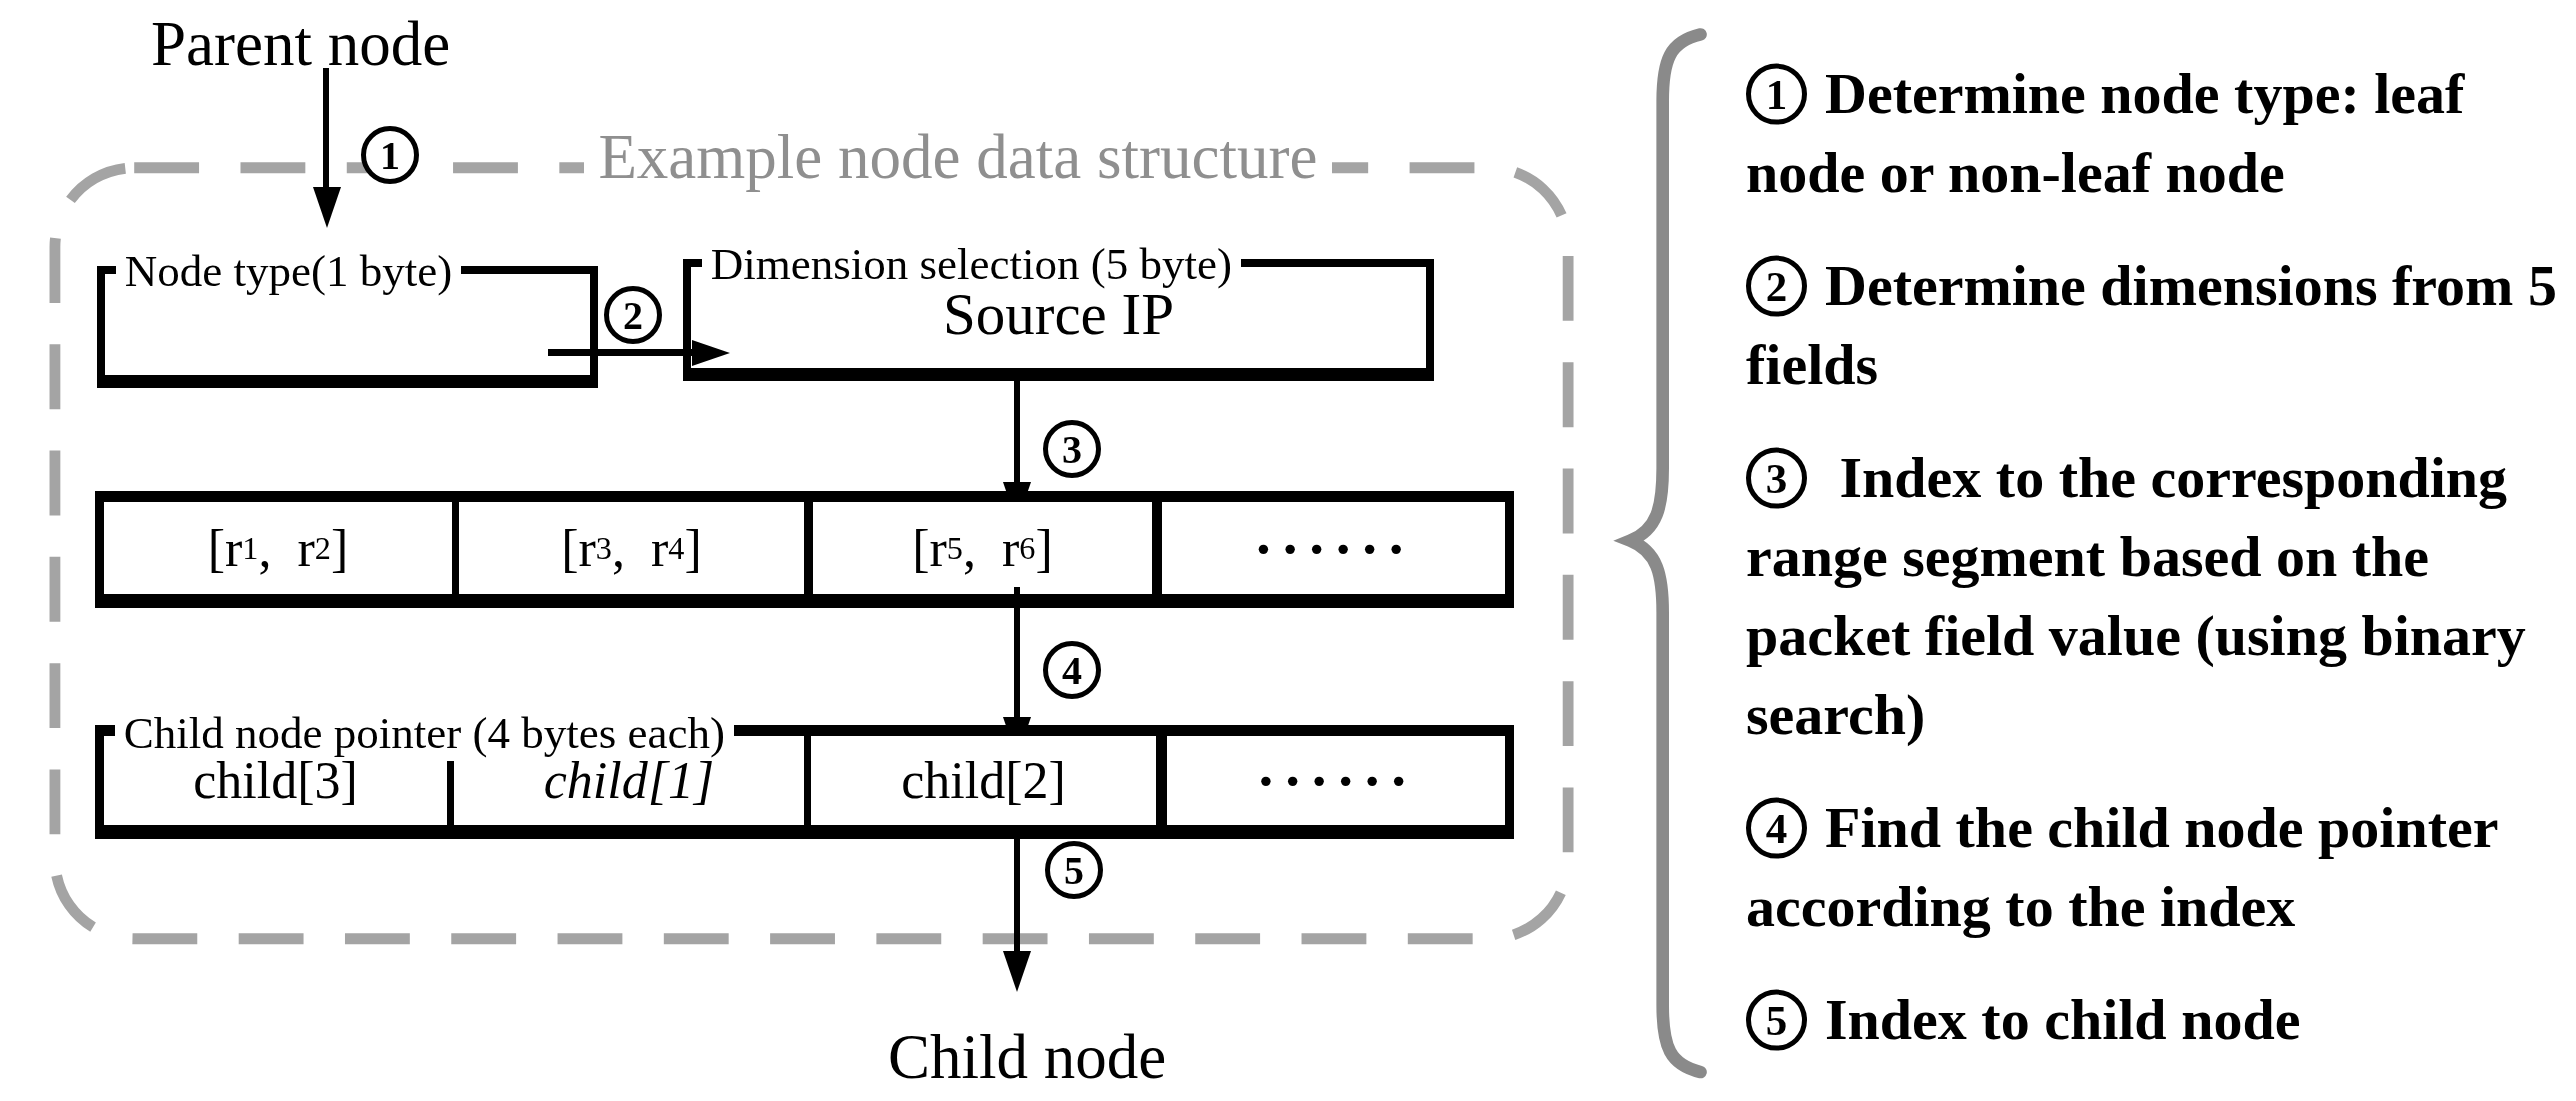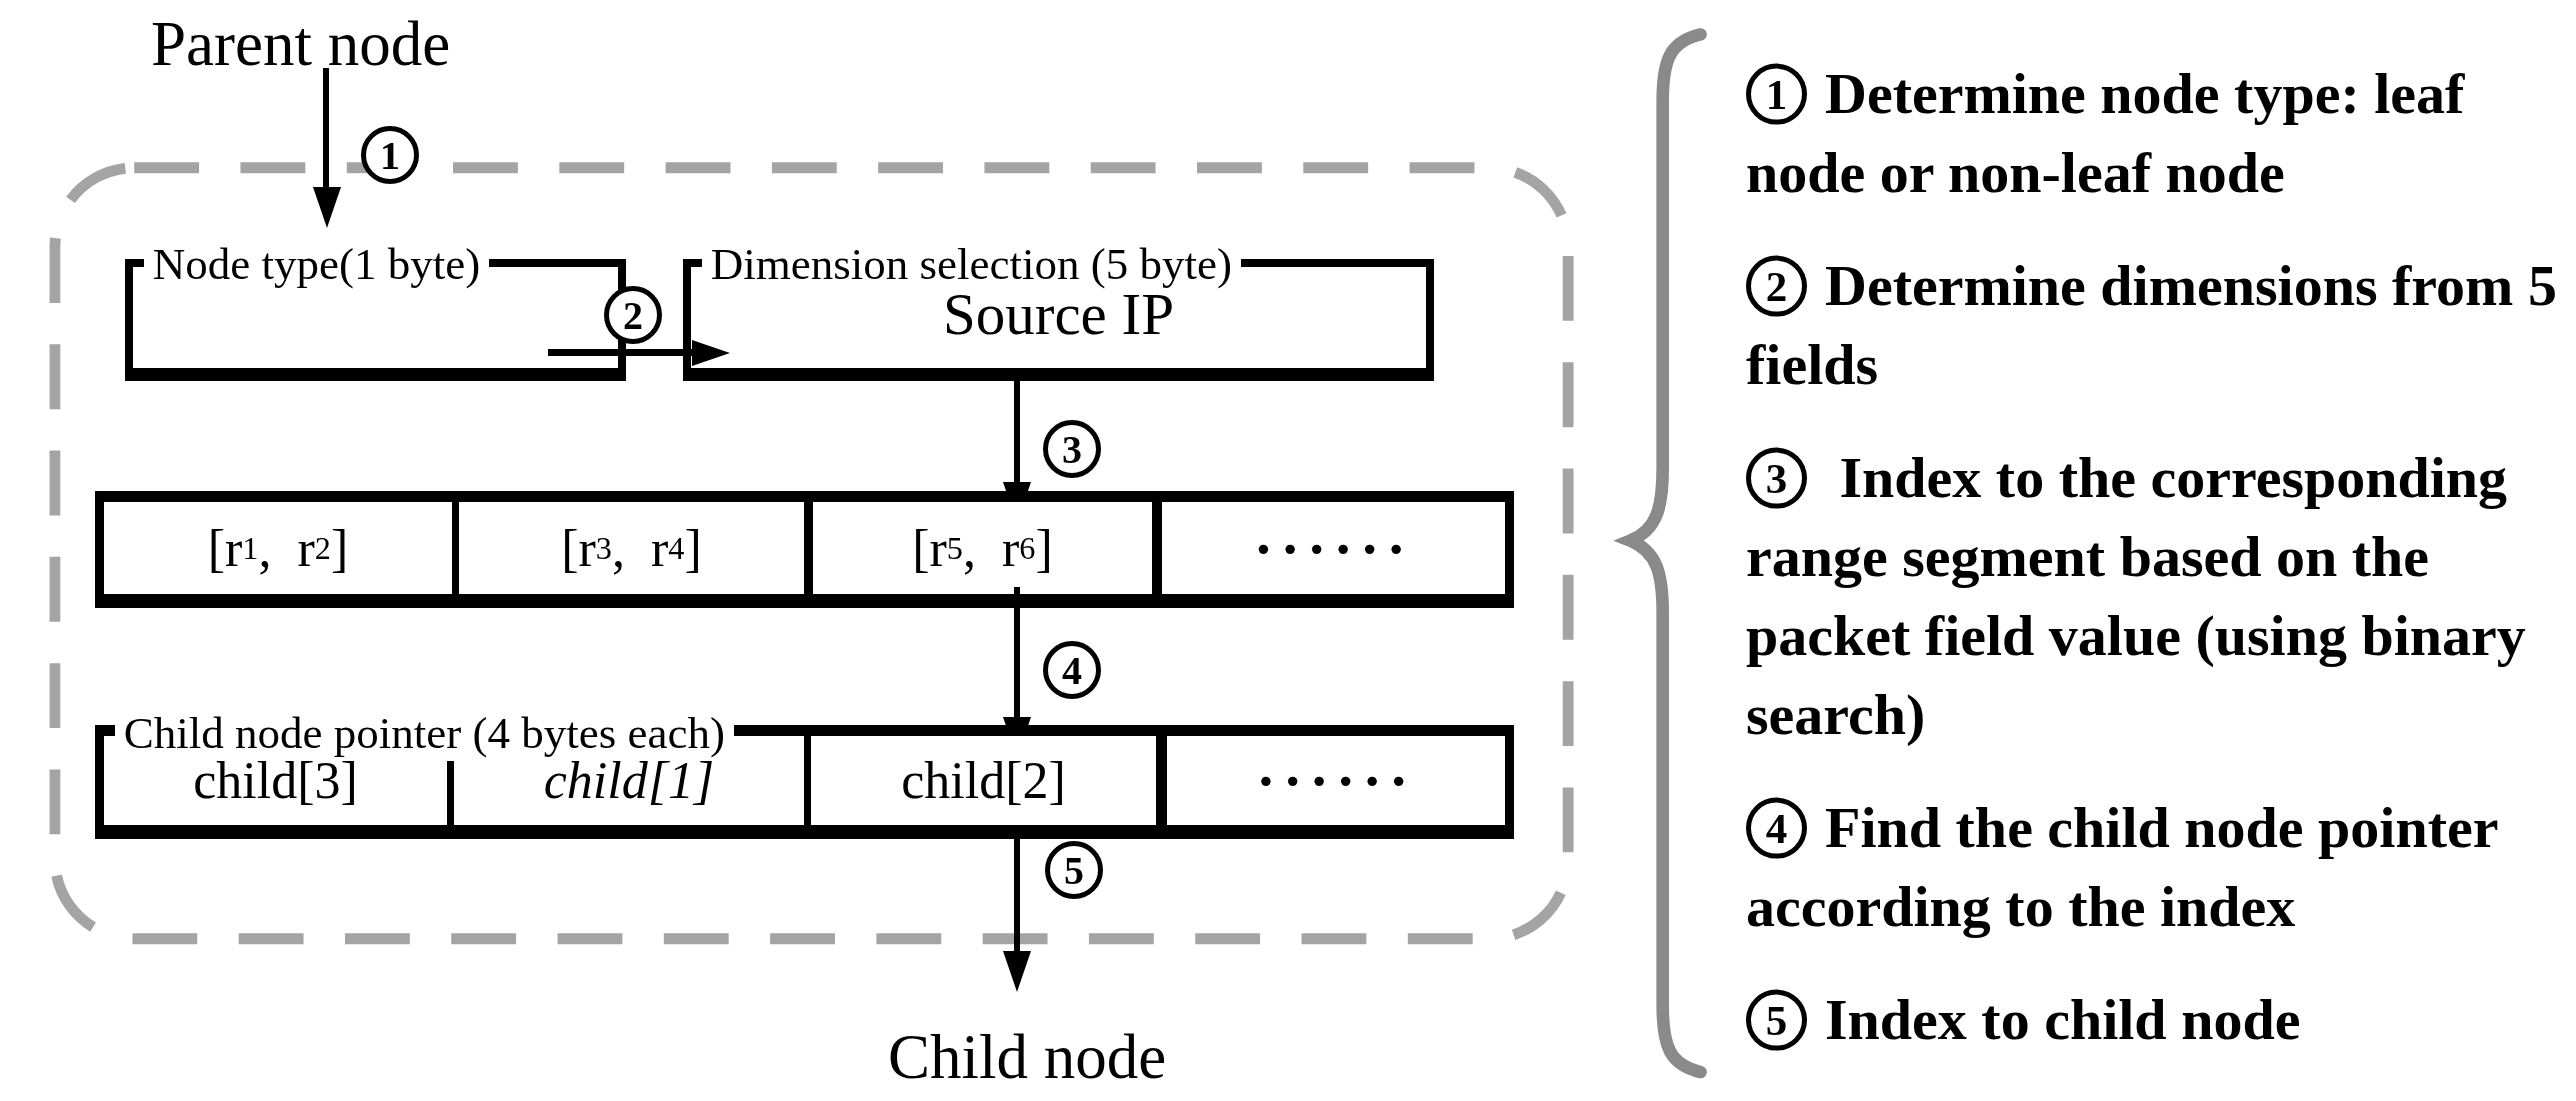--- a/index.html
+++ b/index.html
@@ -96,28 +96,29 @@
 
   <svg class="layer" width="2576" height="1102" aria-hidden="true" viewBox="0 0 2860 1223">
     <rect x="61" y="186" width="1680" height="856" rx="88" ry="88" fill="none" stroke="#a4a4a4" stroke-width="12" stroke-dasharray="72 46"></rect>
   </svg>
 
   <svg class="layer" width="2576" height="1102" aria-hidden="true" viewBox="0 0 2860 1223">
     <path d="M 1888 38 C 1854 46 1846 66 1846 112 L 1846 520 C 1846 562 1840 588 1810 600
              C 1840 612 1846 638 1846 680 L 1846 1116 C 1846 1162 1854 1182 1888 1190" fill="none" stroke="#8a8a8a" stroke-width="14" stroke-linecap="round"></path>
   </svg>
 
+  <div class="abs struct-title" style="left:584px; top:121px;">Example node data structure</div>
 
   <div class="abs big-label" style="left:151px; top:8px;">Parent node</div>
 
   <div class="vline" style="left:323px; top:68px; height:122px;"></div>
   <div class="head-down" style="left:313px; top:187px;"></div>
   <div class="num-circle" style="left:361px; top:126px;">1</div>
 
-  <div class="dbox" style="left:97px; top:259px; width:501px; height:122px;margin-left:28px;">
+  <div class="dbox" style="left:97px; top:266px; width:501px; height:122px;">
     <span class="box-label">Node type(1 byte)</span>
   </div>
 
   <div class="dbox" style="left:683px; top:259px; width:751px; height:122px;">
     <span class="box-label">Dimension selection (5 byte)</span>
     <span class="value">Source IP</span>
   </div>
 
   <div class="hline" style="left:548px; top:349px; width:146px;"></div>
   <div class="head-right" style="left:692px; top:340px;"></div>

